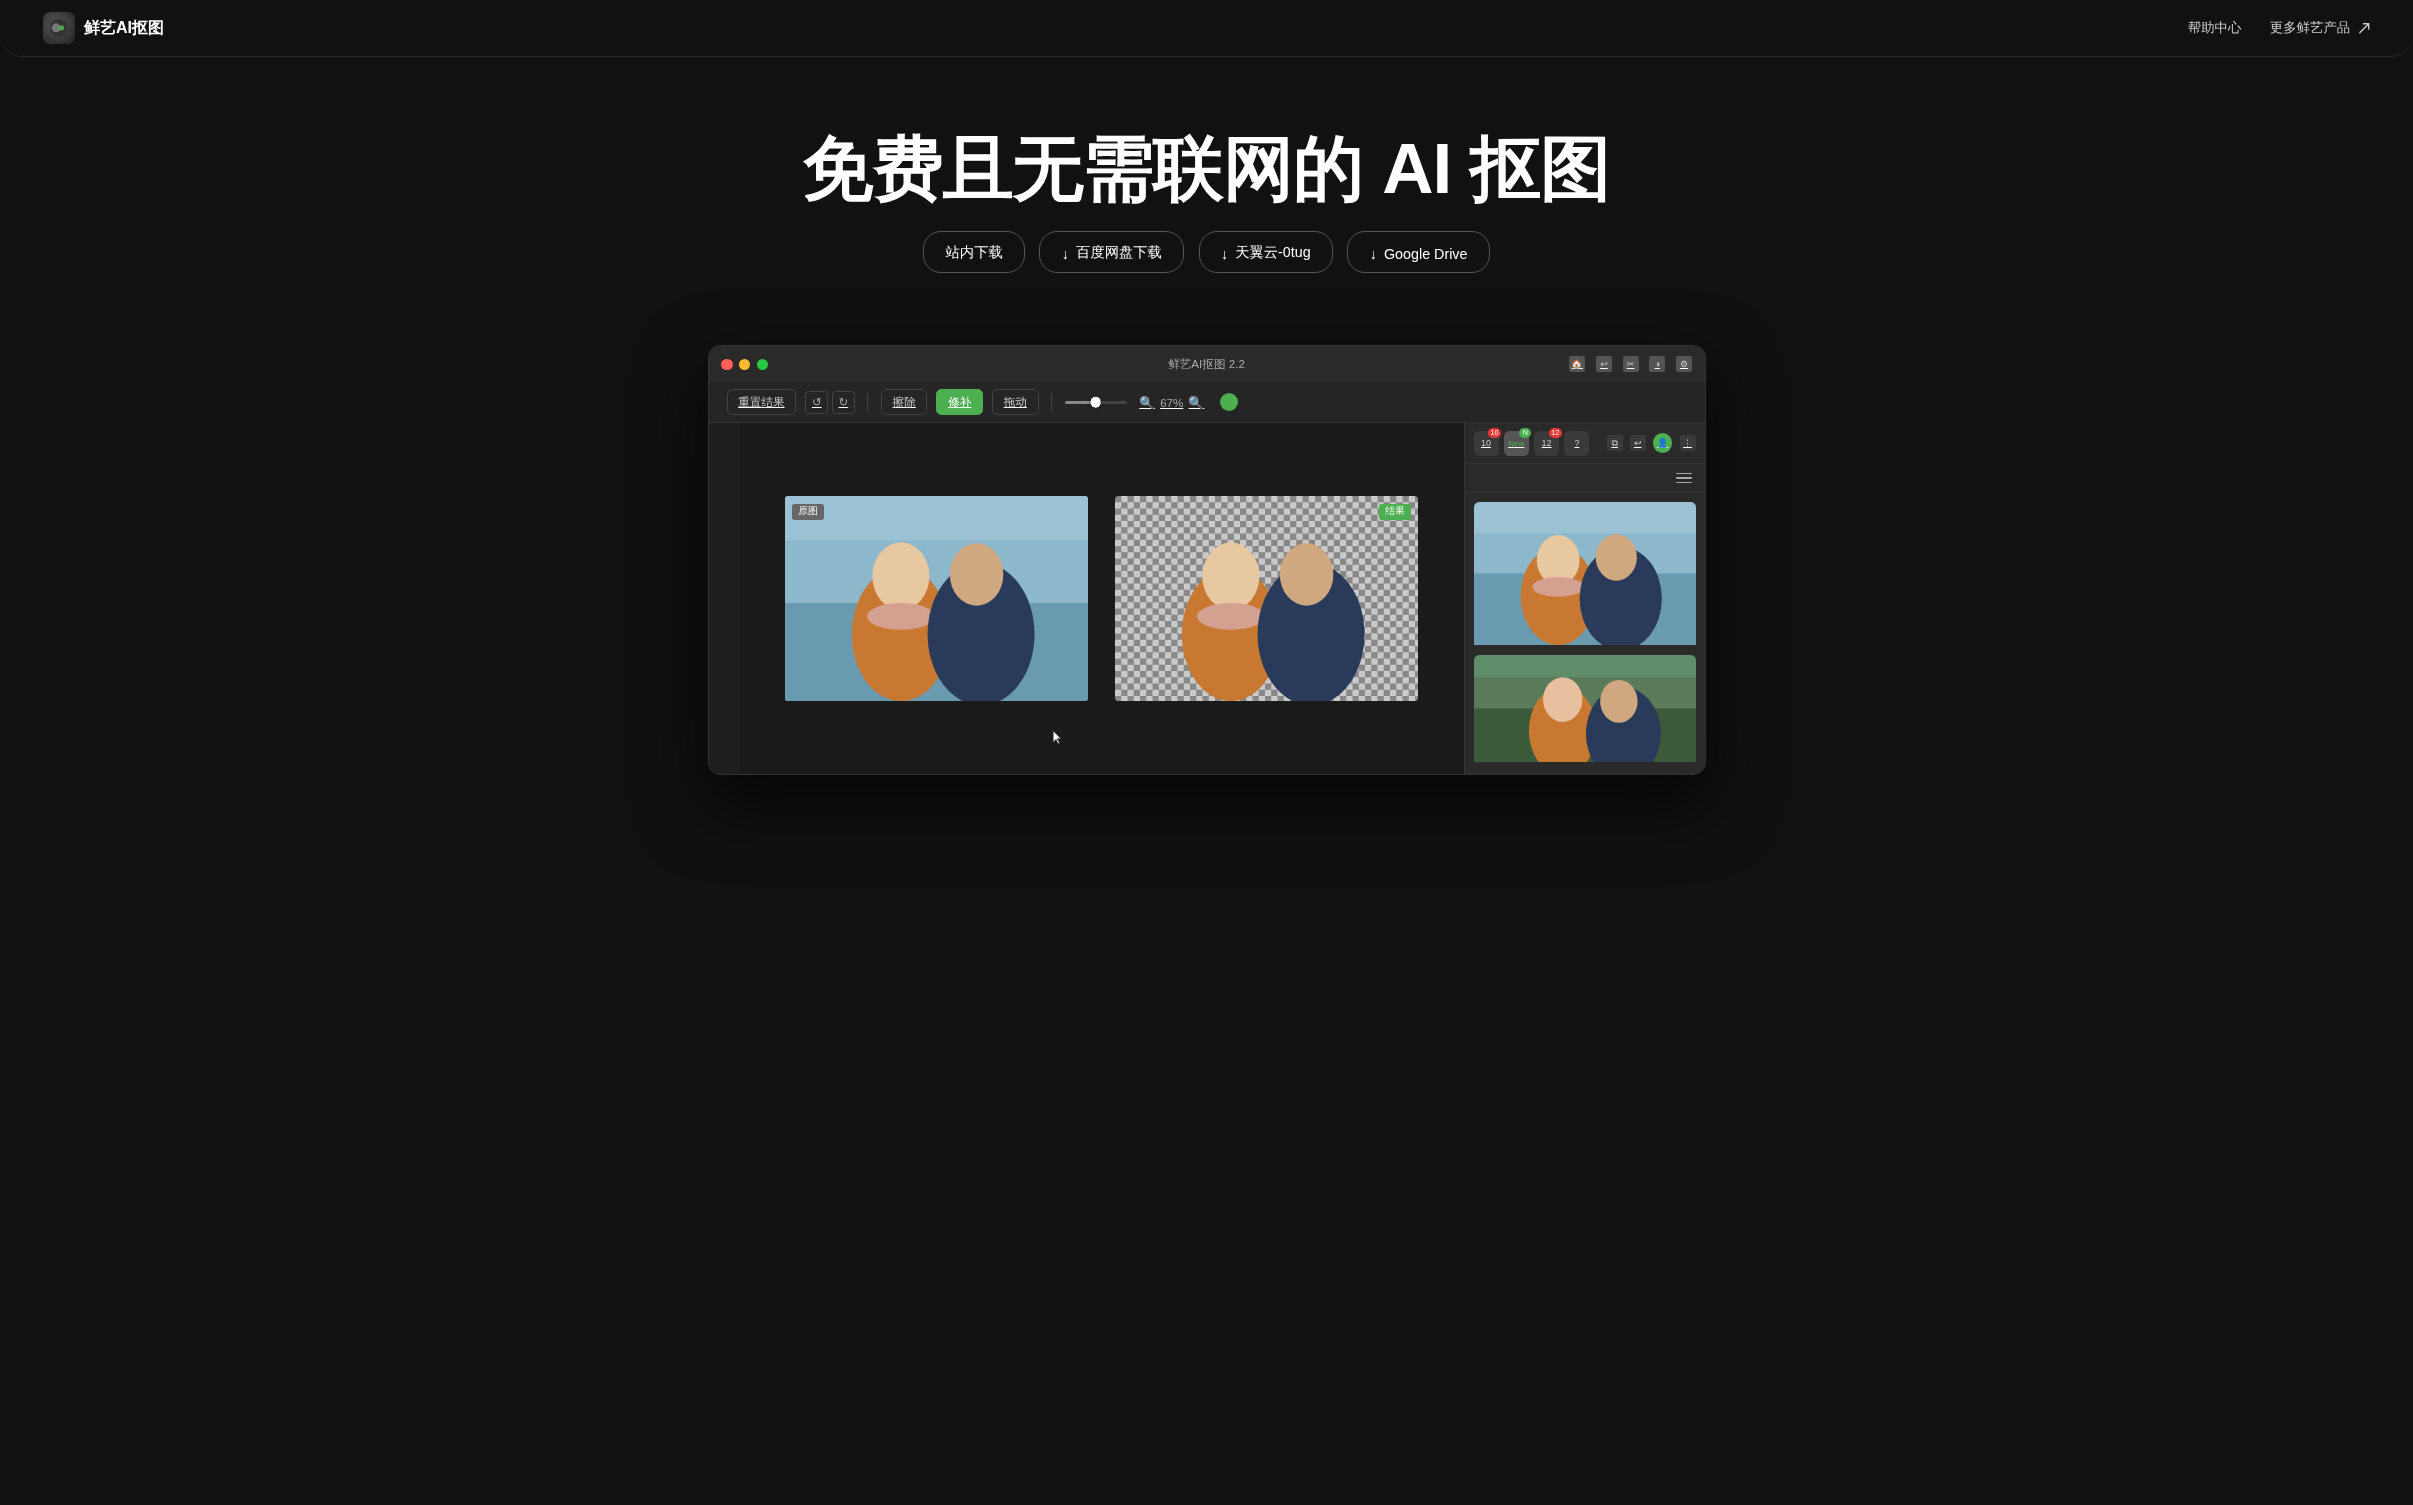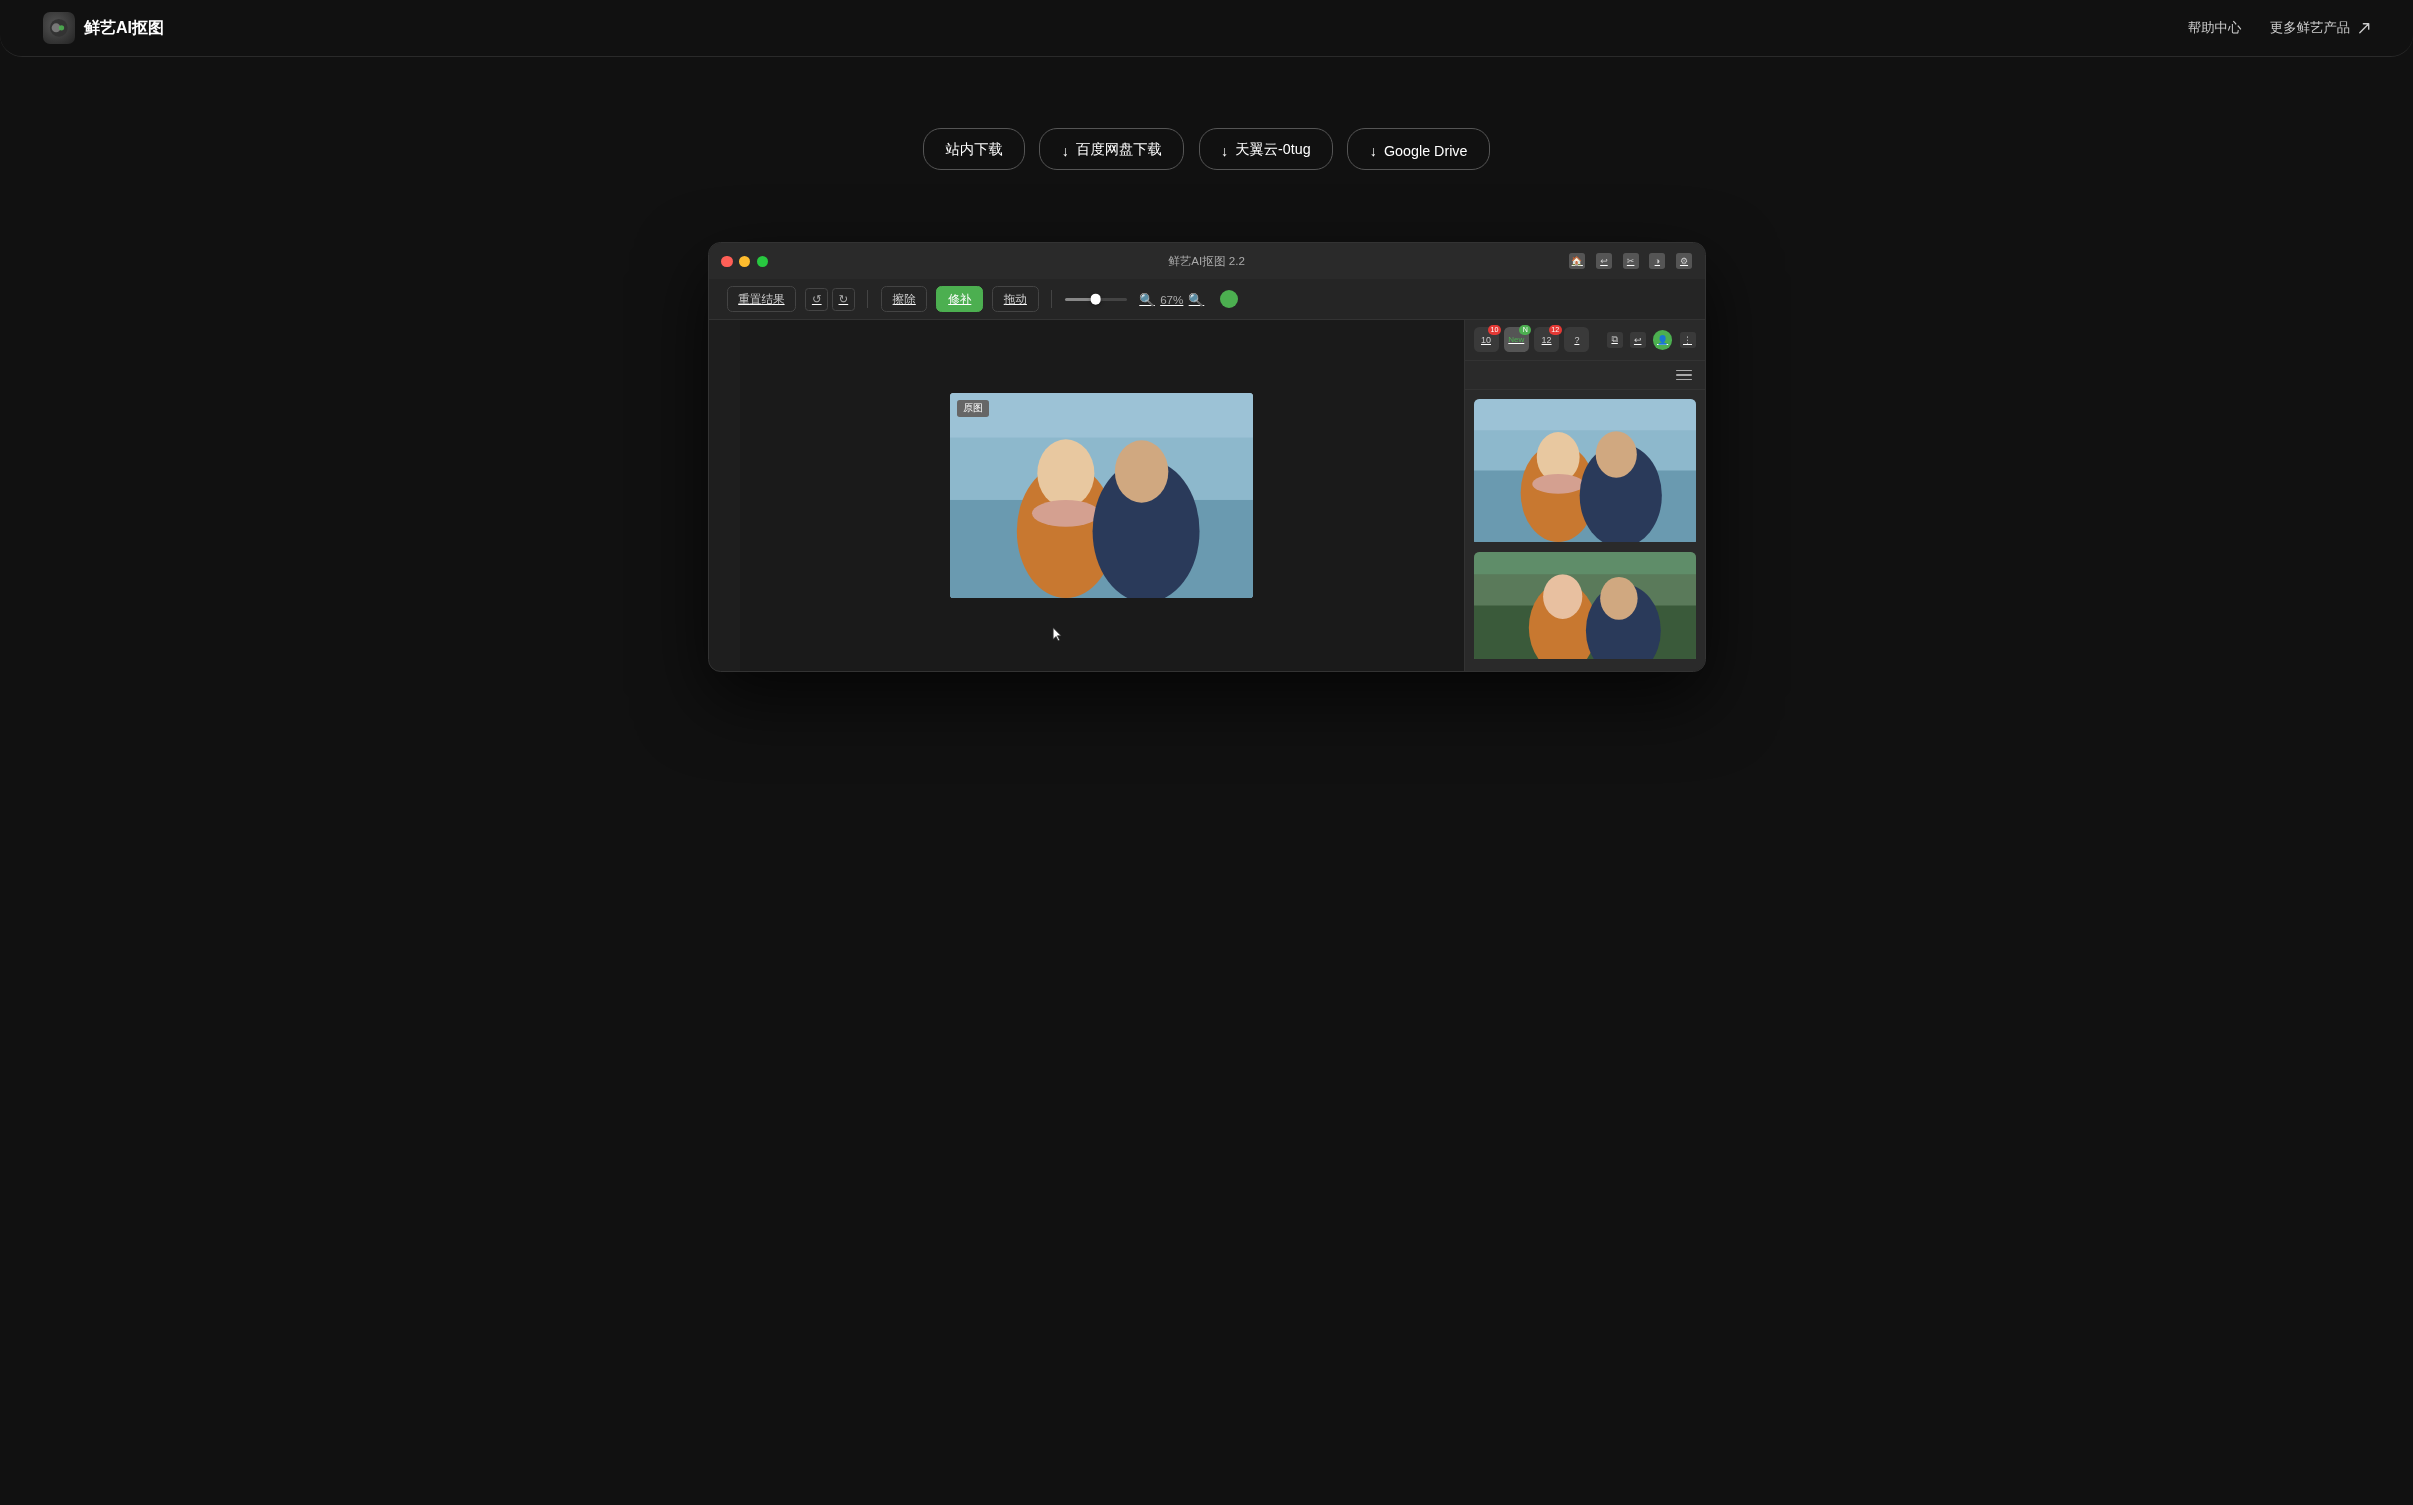--- a/index.html
+++ b/index.html
@@ -429,20 +429,21 @@
     <a class="navbar-link">
       <span>更多鲜艺产品</span>
       <svg class="external-icon" viewBox="0 0 14 14" fill="none" xmlns="http://www.w3.org/2000/svg">
         <path d="M2 12L12 2M12 2H6M12 2V8" stroke="#ccc" stroke-width="1.5" stroke-linecap="round" stroke-linejoin="round"></path>
       </svg>
     </a>
   </div>
 </nav>
 
 <section class="hero">
+  <h1 class="hero-title">免费且无需联网的 AI 抠图</h1>
   <div class="hero-buttons">
     <button class="btn">
       <span>站内下载</span>
     </button>
     <button class="btn">
       <span class="btn-icon">↓</span>
       <span>百度网盘下载</span>
     </button>
     <button class="btn">
       <span class="btn-icon">↓</span>
@@ -519,20 +520,37 @@
               <ellipse cx="130" cy="135" rx="38" ry="15" fill="#d4a090"></ellipse>
 
               <ellipse cx="220" cy="155" rx="60" ry="80" fill="#2a3a5a"></ellipse>
               <ellipse cx="215" cy="88" rx="30" ry="35" fill="#d0a880"></ellipse>
 
               <rect width="340" height="50" fill="rgba(180,210,230,0.4)"></rect>
             </svg>
           </div>
         </div>
 
+        <div class="image-panel">
+          <span class="image-label result">结果</span>
+          <div class="image-placeholder">
+            <div class="photo-result"></div>
+
+            <svg style="position:absolute;inset:0;width:100%;height:100%;" viewBox="0 0 340 230" preserveAspectRatio="xMidYMax meet">
+
+              <ellipse cx="130" cy="155" rx="55" ry="75" fill="#c87830"></ellipse>
+              <ellipse cx="130" cy="90" rx="32" ry="38" fill="#e8c8a0"></ellipse>
+
+              <ellipse cx="130" cy="135" rx="38" ry="15" fill="#d4a090"></ellipse>
+
+              <ellipse cx="220" cy="155" rx="60" ry="80" fill="#2a3a5a"></ellipse>
+              <ellipse cx="215" cy="88" rx="30" ry="35" fill="#d0a880"></ellipse>
+            </svg>
+          </div>
+        </div>
 
         <svg class="cursor" style="position:absolute;bottom:27px;left:43%;z-index:10;" width="18" height="21.4" viewBox="0 0 20 24">
           <path d="M3 2L3 18L7 14L10 20L12 19L9 13L14 13Z" fill="white" stroke="#333" stroke-width="1"></path>
         </svg>
       </div>
 
       <div class="sidebar-panel">
         <div class="sidebar-top-bar">
           <div class="sidebar-tab">
             <span>10</span>

